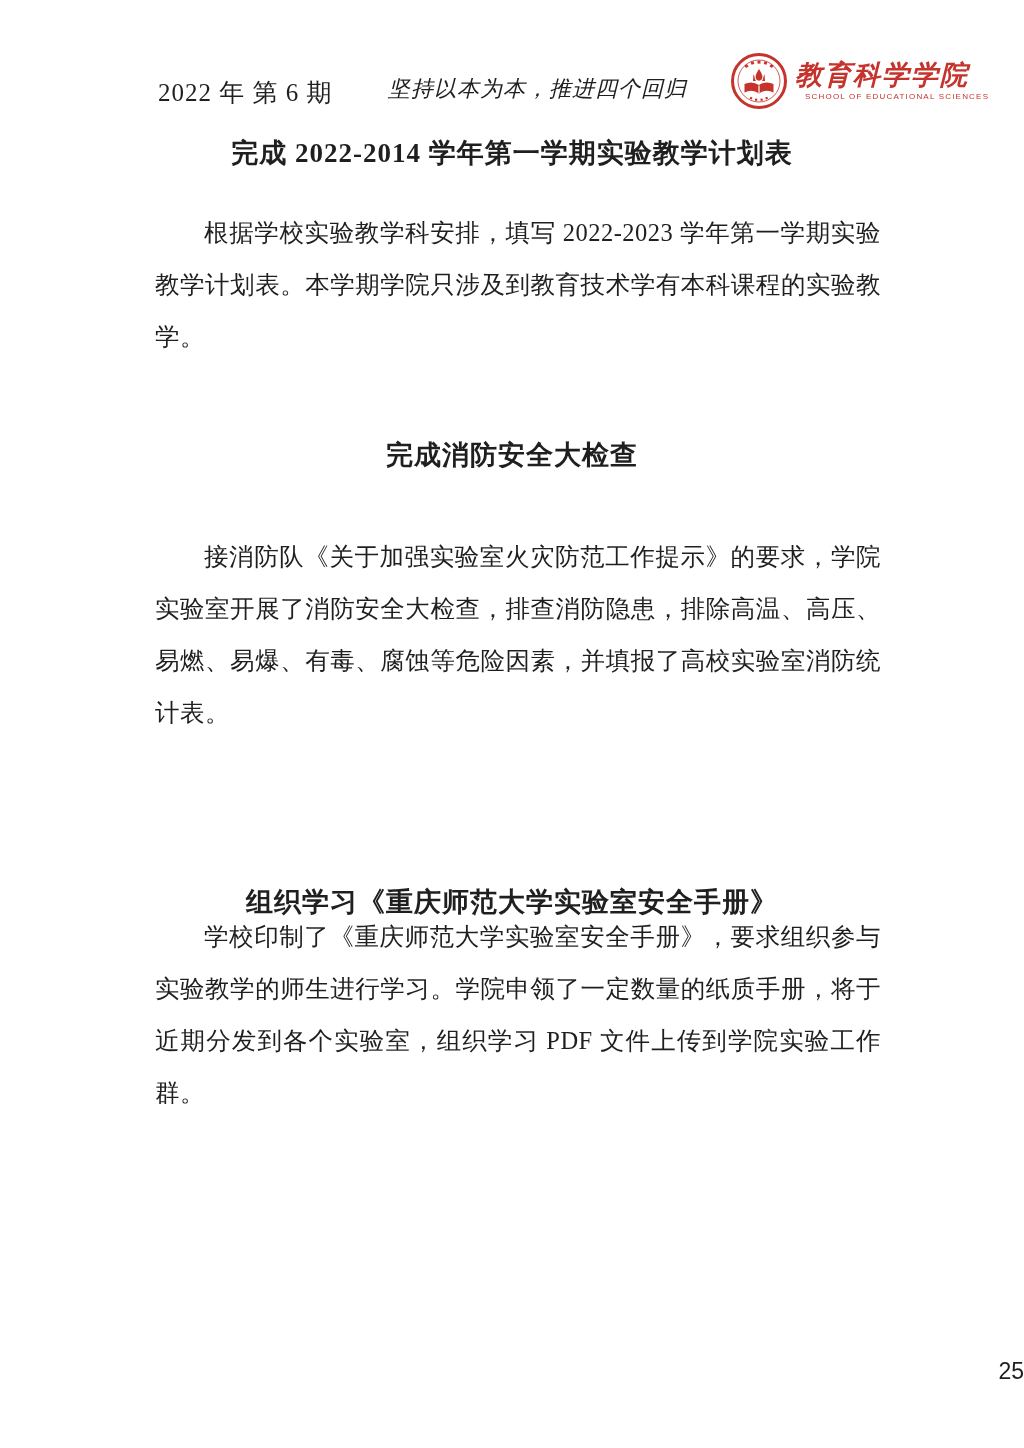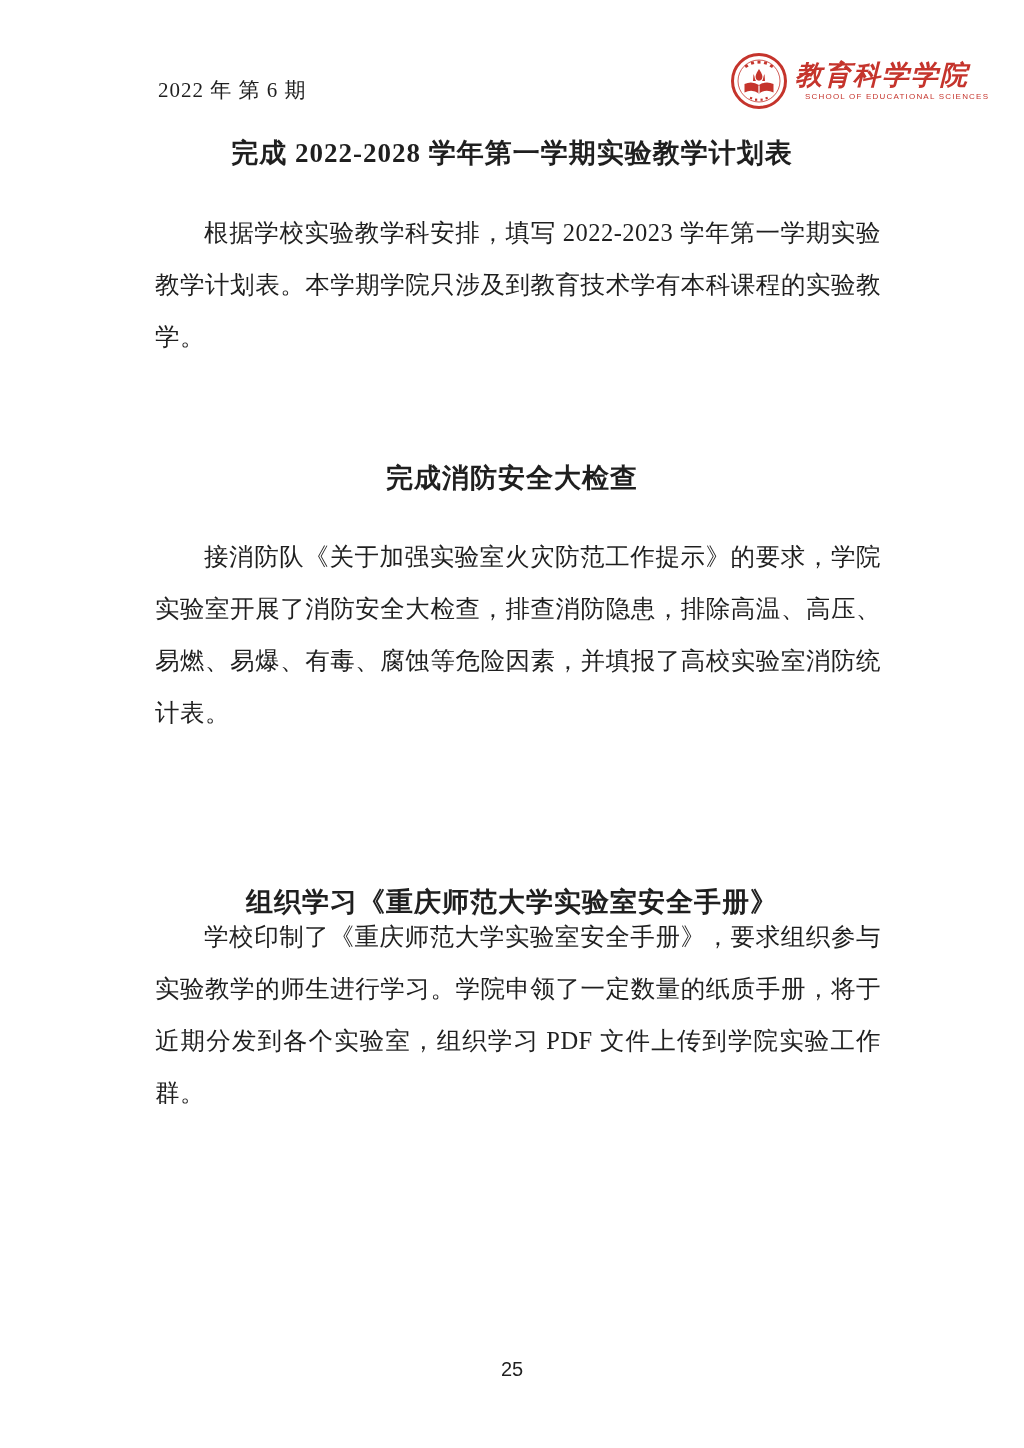--- a/index.html
+++ b/index.html
@@ -12,21 +12,21 @@
     background: #ffffff;
     font-family: "Liberation Serif", "DejaVu Serif", serif;
     color: #1f1f1f;
     overflow: hidden;
   }
 
   
   .header { position: absolute; top: 0; left: 0; width: 100%; height: 130px; }
   .issue {
     position: absolute; left: 158px; top: 76px;
-    font-size: 21px; letter-spacing: 1px; white-space: nowrap;
+    font-size: 25px; letter-spacing: 1px; white-space: nowrap;
     font-family: "Liberation Serif", "DejaVu Serif", serif;
   }
   .slogan {
     position: absolute; left: 388px; top: 74px;
     font-size: 22px; font-style: italic; white-space: nowrap;
     letter-spacing: 1px;
   }
   .logo { position: absolute; left: 730px; top: 52px; display: flex; align-items: center; }
   .emblem { width: 58px; height: 58px; flex: 0 0 auto; }
   .logo-text { margin-left: 7px; display: flex; flex-direction: column; justify-content: flex-end; }
@@ -47,40 +47,41 @@
     letter-spacing: 1px; white-space: nowrap;
   }
   .para {
     position: absolute; left: 155px; width: 726px;
     font-size: 24.5px; line-height: 52px;
     text-align: justify; text-indent: 2em;
     letter-spacing: 0.5px;
   }
   #title-1 { top: 135px; }
   #para-1  { top: 207px; }
-  #title-2 { top: 460px; }
+  #title-2 { top: 437px; }
   #para-2  { top: 531px; }
   #title-3 { top: 836px; margin-top: 48px; }
   #para-3  { top: 911px; }
 
   
   .page-number {
     position: absolute; left: 0; width: 100%; top: 1358px;
-    text-align: center; font-size: 20px;
+    text-align: right; font-size: 23px;
     font-family: "Liberation Sans", "DejaVu Sans", sans-serif;
   }
 </style>
 </head>
 <body>
 
 <div class="page">
 
   <div class="header">
     <div class="issue">2022 年 第 6 期</div>
 
+    <div class="slogan">坚持以本为本，推进四个回归</div>
 
     <div class="logo">
       <span class="emblem">
         <svg viewBox="0 0 58 58" width="58" height="58">
           <circle cx="29" cy="29" r="26.5" fill="#ffffff" stroke="#c5342c" stroke-width="3"></circle>
           <circle cx="29" cy="29" r="21" fill="#ffffff" stroke="#c5342c" stroke-width="0.8"></circle>
 
           <g fill="#c5342c">
             <rect x="15" y="12.5" width="3" height="3" transform="rotate(-30 16.5 14)"></rect>
             <rect x="21" y="9.5" width="3" height="3" transform="rotate(-15 22.5 11)"></rect>
@@ -104,21 +105,21 @@
           </g>
         </svg>
       </span>
       <span class="logo-text">
         <span class="logo-cn" style="color:#c5342c">教育科学学院</span>
         <span class="logo-en" style="color:#c5342c">SCHOOL OF EDUCATIONAL SCIENCES</span>
       </span>
     </div>
   </div>
 
-  <div id="title-1" class="section-title">完成 2022-2028 学年第一学期实验教学计划表</div>
+  <div id="title-1" class="section-title">完成 2022-2014 学年第一学期实验教学计划表</div>
   <div id="para-1" class="para">根据学校实验教学科安排，填写 2022-2023 学年第一学期实验教学计划表。本学期学院只涉及到教育技术学有本科课程的实验教学。</div>
 
   <div id="title-2" class="section-title">完成消防安全大检查</div>
   <div id="para-2" class="para">接消防队《关于加强实验室火灾防范工作提示》的要求，学院实验室开展了消防安全大检查，排查消防隐患，排除高温、高压、易燃、易爆、有毒、腐蚀等危险因素，并填报了高校实验室消防统计表。</div>
 
   <div id="title-3" class="section-title">组织学习《重庆师范大学实验室安全手册》</div>
   <div id="para-3" class="para">学校印制了《重庆师范大学实验室安全手册》，要求组织参与实验教学的师生进行学习。学院申领了一定数量的纸质手册，将于近期分发到各个实验室，组织学习 PDF 文件上传到学院实验工作群。</div>
 
   <div class="page-number">25</div>
 

